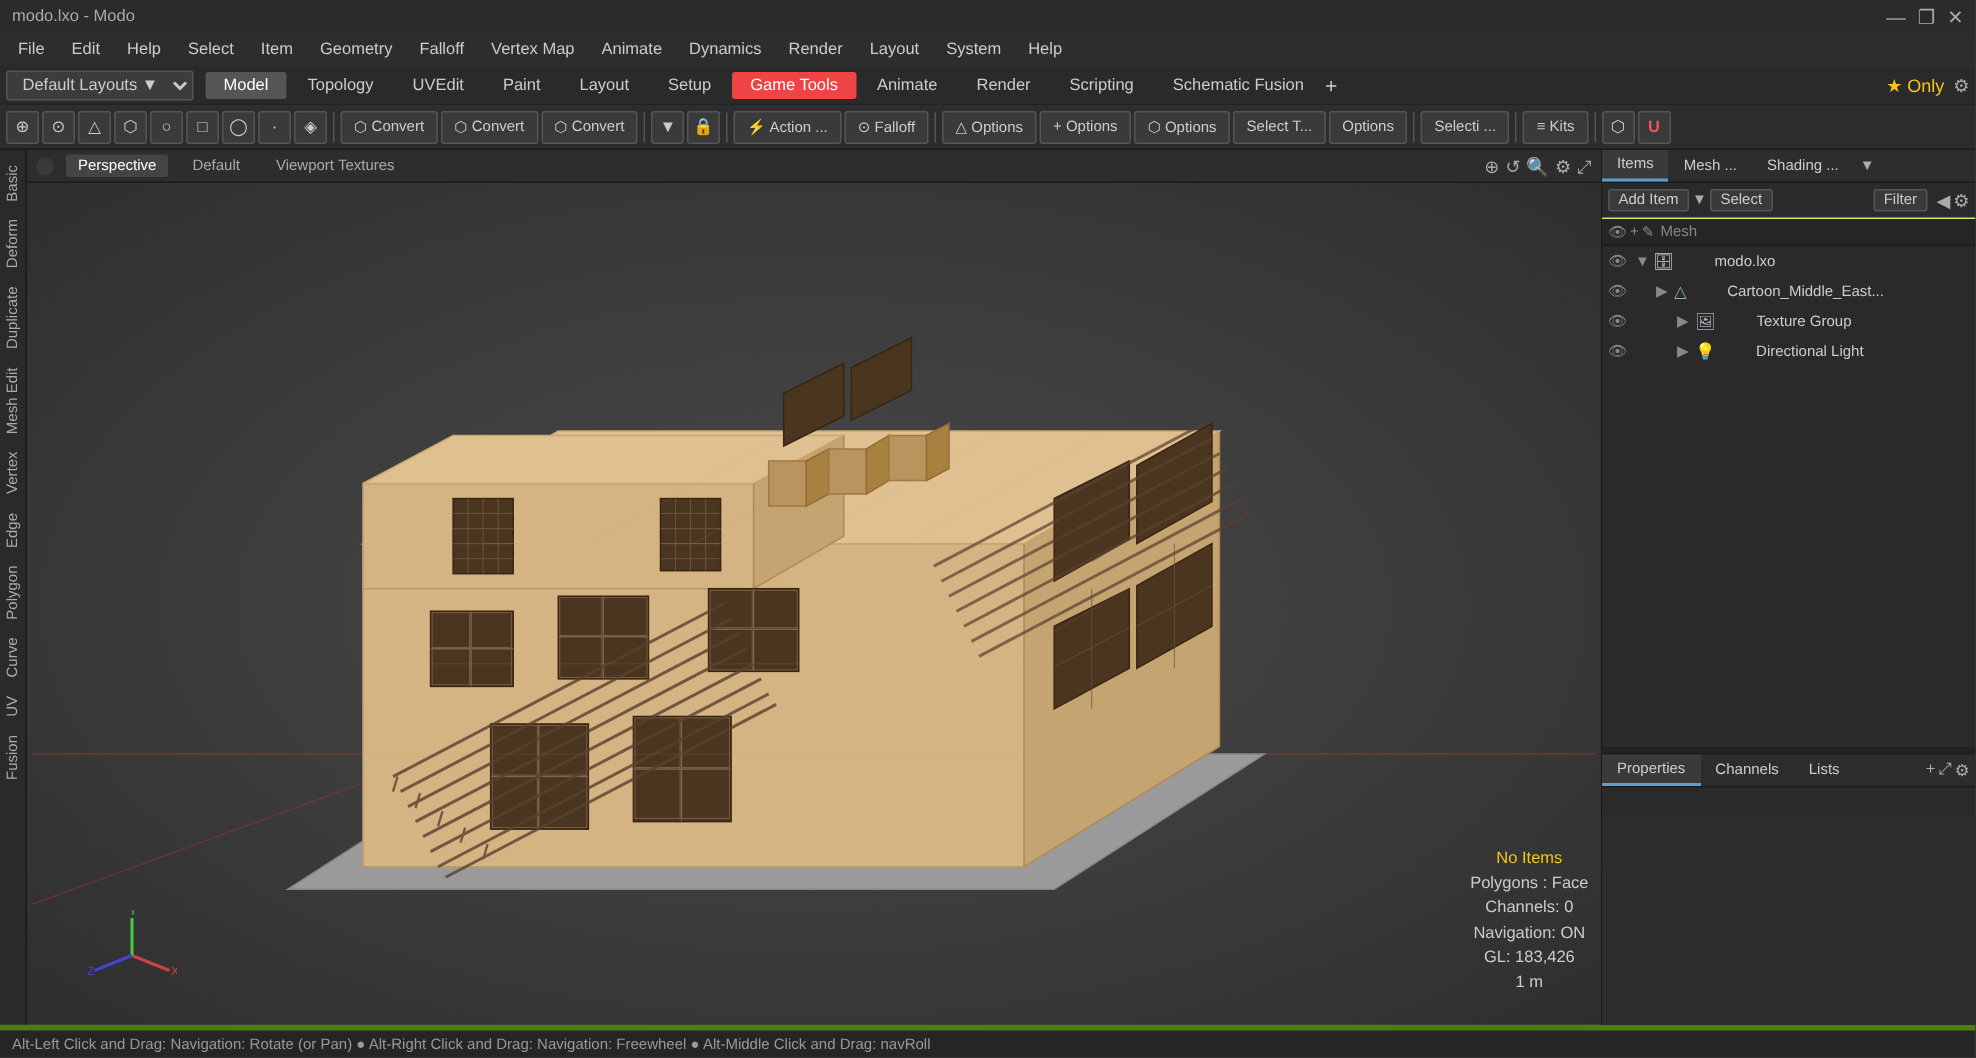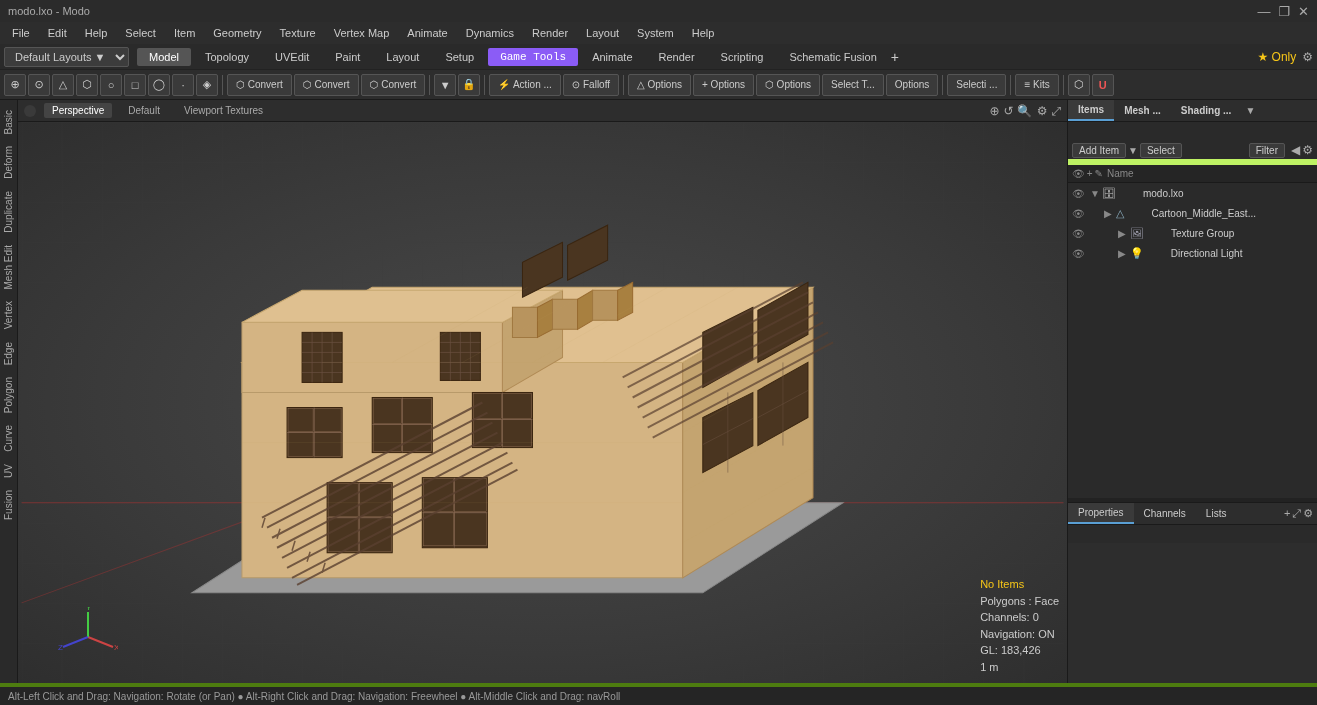--- a/index.html
+++ b/index.html
@@ -59,23 +59,22 @@
       padding: 3px 12px;
       font-size: 11px;
       cursor: pointer;
       border-radius: 2px;
     }
     .layout-tab.active {
       background: #555;
       color: #fff;
     }
     .layout-tab.highlight {
-      background: #8b5cf6;
+      background: #ef4444;
       color: #fff;
-      font-family: Liberation Mono, monospace;
     }
     .layout-star { color: #f5c518; font-size: 12px; margin-left: auto; margin-right: 4px; }
     .layout-add { color: #ccc; font-size: 14px; cursor: pointer; margin-right: 4px; }
 
     
     #toolbar {
       background: #2d2d2d;
       height: 30px;
       display: flex;
       align-items: center;
@@ -185,23 +184,23 @@
     #viewport-svg {
       position: absolute;
       top: 0; left: 0;
       width: 100%;
       height: 100%;
     }
 
     
     #viewport-info {
       position: absolute;
-      bottom: 8px;
+      bottom: 20px;
       right: 8px;
-      text-align: left;
+      text-align: center;
       color: #ccc;
       font-size: 11px;
       line-height: 1.5;
     }
     #viewport-info .no-items { color: #f5c518; }
 
     
     #axis-indicator {
       position: absolute;
       bottom: 16px;
@@ -225,43 +224,41 @@
       display: flex;
       flex-direction: column;
       border-bottom: 1px solid #1a1a1a;
     }
     #items-tabs {
       background: #2d2d2d;
       display: flex;
       height: 22px;
       align-items: center;
       border-bottom: 1px solid #1a1a1a;
-      font-weight: bold;
     }
     .items-tab {
       color: #ccc;
       padding: 2px 10px;
       font-size: 10px;
       cursor: pointer;
       height: 100%;
       display: flex;
       align-items: center;
     }
     .items-tab.active { background: #3a3a3a; border-bottom: 2px solid #5a9fd4; }
     .items-tab-arrow { color: #aaa; font-size: 10px; padding: 0 4px; cursor: pointer; }
 
     #items-toolbar {
       background: #2a2a2a;
       display: flex;
       align-items: center;
       padding: 2px 4px;
       gap: 2px;
       height: 24px;
-      border-bottom: 6px solid #bef264;
-      margin-top: 19px;
+      border-bottom: 1px solid #bef264;
     }
     .items-toolbar-btn {
       background: #3a3a3a;
       color: #ccc;
       border: 1px solid #555;
       padding: 1px 6px;
       font-size: 10px;
       cursor: pointer;
       border-radius: 2px;
     }
@@ -350,21 +347,21 @@
   </div>
 </div>
 
 <div id="menubar">
   <span class="menu-item">File</span>
   <span class="menu-item">Edit</span>
   <span class="menu-item">Help</span>
   <span class="menu-item">Select</span>
   <span class="menu-item">Item</span>
   <span class="menu-item">Geometry</span>
-  <span class="menu-item">Texture</span>
+  <span class="menu-item">Falloff</span>
   <span class="menu-item">Vertex Map</span>
   <span class="menu-item">Animate</span>
   <span class="menu-item">Dynamics</span>
   <span class="menu-item">Render</span>
   <span class="menu-item">Layout</span>
   <span class="menu-item">System</span>
   <span class="menu-item">Help</span>
 </div>
 
 <div id="layoutbar">
@@ -656,21 +653,21 @@
         <span style="margin-left:4px;color:#aaa;font-size:12px;cursor:pointer;">◀</span>
         <span style="color:#aaa;font-size:12px;cursor:pointer;">⚙</span>
       </div>
 
       <div id="items-columns">
         <div class="items-col-icons">
           <span class="items-col-eye">👁</span>
           <span style="color:#888;font-size:10px;">+</span>
           <span style="color:#888;font-size:10px;">✎</span>
         </div>
-        <span class="items-col-name">Name</span>
+        <span class="items-col-name">Mesh</span>
       </div>
 
       <div id="items-tree">
 
         <div class="tree-item">
           <span class="tree-eye">👁</span>
           <span class="tree-expand">▼</span>
           <span class="tree-icon">🗄</span>
           <span class="tree-label">modo.lxo</span>
         </div>

